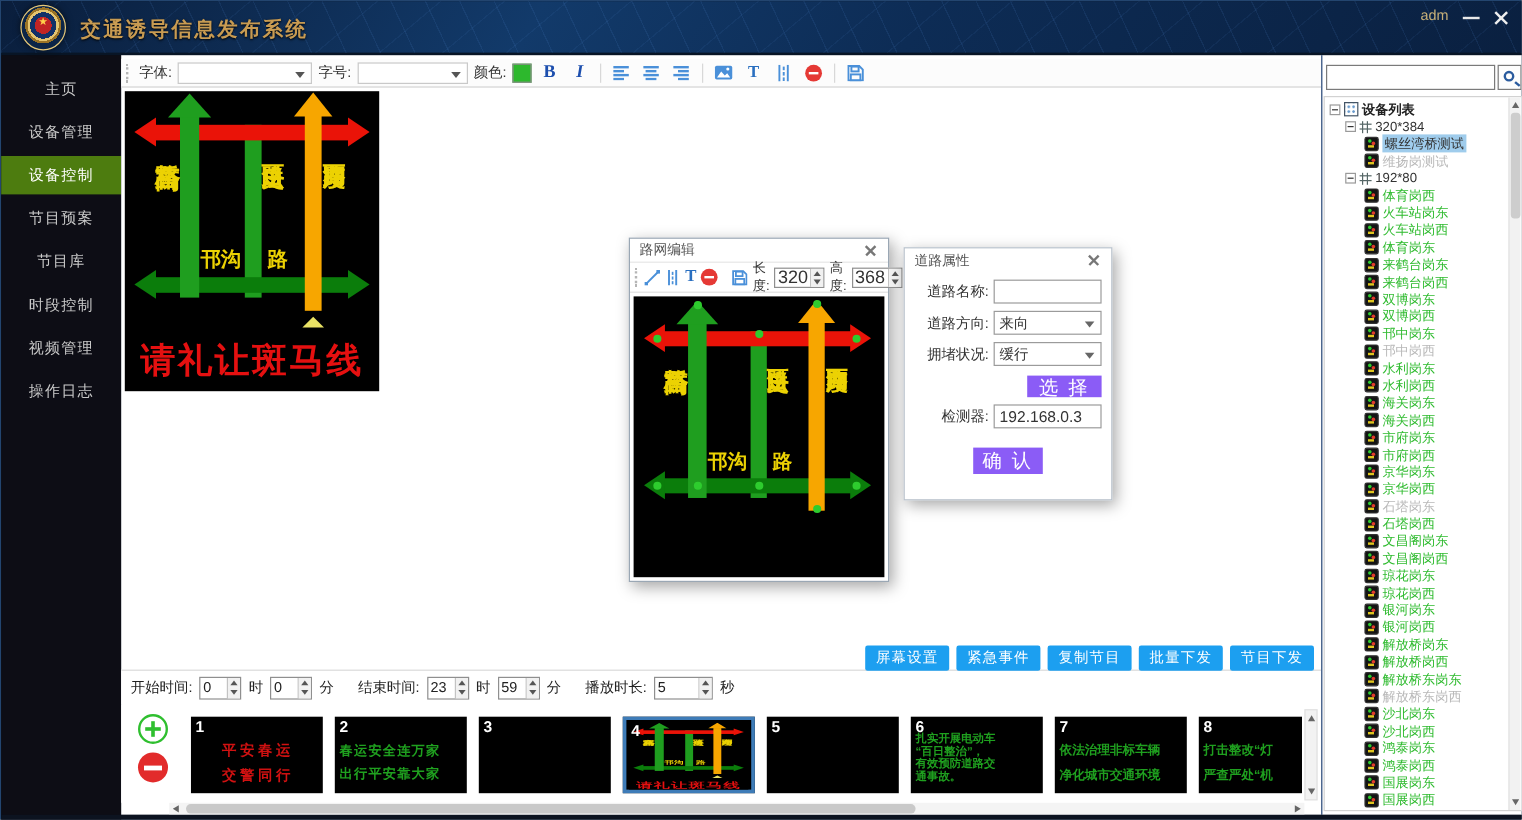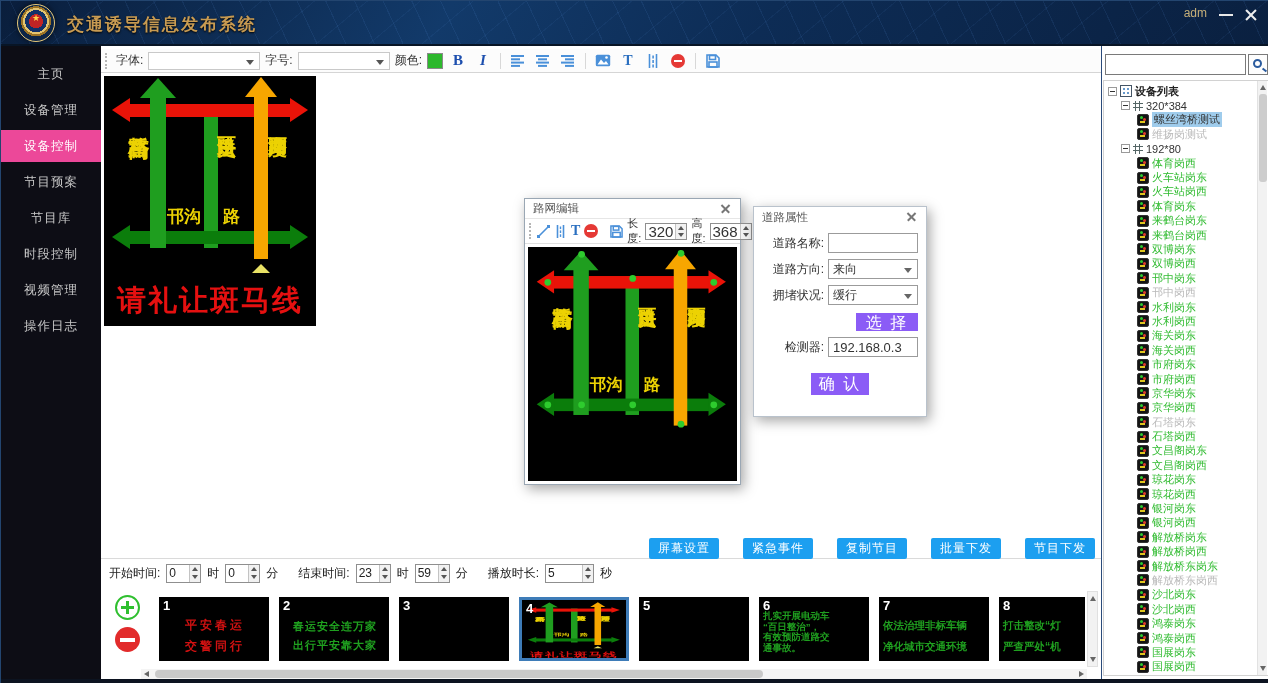--- a/index.html
+++ b/index.html
@@ -23,21 +23,21 @@
   .win-min{position:absolute;right:36px;top:13px;width:14px;height:2px;background:#e8e8e8;z-index:2;cursor:pointer}
   .win-close{position:absolute;right:10px;top:6px;width:16px;height:16px;z-index:2;cursor:pointer}
   .win-close::before,.win-close::after{content:'';position:absolute;left:1px;top:7px;width:14px;height:2px;background:#eee}
   .win-close::before{transform:rotate(45deg)}.win-close::after{transform:rotate(-45deg)}
 
   
   .sidebar{position:absolute;left:0;top:45px;width:100px;height:638px;background:#0d0d15}
   .side-menu{padding-top:12px}
   .side-item{height:32px;margin-bottom:4px;display:flex;align-items:center;justify-content:center;
     color:#c9c9c9;font-size:12.5px;letter-spacing:1px;cursor:pointer}
-  .side-item.active{background:#ec4899;color:#fff}
+  .side-item.active{background:#4d7c0f;color:#fff}
 
   
   .main{position:absolute;left:100px;top:45px;width:1000px;height:633px;background:#fff}
 
   .fmt-toolbar{position:absolute;left:0;top:3px;width:1000px;height:24px;background:#fcfcfc;
     border-bottom:1px solid #d5d5d5;display:flex;align-items:center;gap:5px;padding-left:4px;font-size:12px;color:#333}
   .grip{width:4px;height:16px;border-left:2px dotted #b5b5b5;margin-right:2px}
   .combo{position:relative;background:#fff;border:1px solid #c9c9c9;height:18px}
   .combo::after{content:'';position:absolute;right:5px;top:7px;border-left:4px solid transparent;border-right:4px solid transparent;border-top:5px solid #555}
   .combo.font{width:112px}.combo.size{width:92px}
@@ -90,21 +90,21 @@
   .psel::after{content:'';position:absolute;right:5px;top:8px;border-left:4px solid transparent;border-right:4px solid transparent;border-top:5px solid #666}
   .blue-btn{background:#8b5cf6;color:#fff;border:none;font-size:16px;letter-spacing:2px;cursor:pointer}
   .btn-select{display:block;margin:8px 8px 0 auto;width:62px;height:18px}
   .btn-confirm{display:block;margin:16px auto 0 auto;width:58px;height:22px}
 
   
   .controls{position:absolute;left:0;top:512px;width:1000px;height:29px;border-top:1px solid #dadada;
     display:flex;align-items:center;gap:6px;padding-left:8px;font-size:12px;color:#222;background:#fff}
   .controls .spin{height:19px}.controls .spin .val{font-size:12px;min-width:22px}
   .controls .wide .val{min-width:36px}
-  .action-btns{position:absolute;right:6px;top:492px;display:flex;gap:24px}
+  .action-btns{position:absolute;right:6px;top:492px;display:flex;gap:6px}
   .act-btn{height:21px;padding:0 9px;background:#1c9ff0;color:#fff;border:none;border-radius:2px;font-size:12px;cursor:pointer;letter-spacing:1px}
 
   
   .playlist{position:absolute;left:0;top:541px;width:1000px;height:82px;background:#fff}
   .circle-add{position:absolute;left:14px;top:8px;width:25px;height:25px;border-radius:50%;border:2px solid #2fbf2f;cursor:pointer;position:absolute}
   .circle-add::before{content:'';position:absolute;left:4px;top:9px;width:13px;height:3px;background:#2fbf2f}
   .circle-add::after{content:'';position:absolute;left:9px;top:4px;width:3px;height:13px;background:#2fbf2f}
   .circle-del{position:absolute;left:14px;top:40px;width:25px;height:25px;border-radius:50%;background:#e22b2b;cursor:pointer}
   .circle-del::before{content:'';position:absolute;left:5px;top:11px;width:15px;height:3.5px;background:#fff}
   .strip{position:absolute;left:58px;top:10px;width:926px;height:66px;display:flex;gap:10px;overflow:hidden}
@@ -479,21 +479,21 @@
       <div class="strip">
           <div class="thumb">
             <div class="thumb-num">1</div>
             <div class="thumb-body lg" style="color: rgb(208, 17, 17);">
               <div>平安春运</div>
               <div>交警同行</div>
             </div>
           </div>
           <div class="thumb">
             <div class="thumb-num">2</div>
-            <div class="thumb-body md" style="color: rgb(31, 160, 31); text-align: center;">
+            <div class="thumb-body md" style="color: rgb(31, 160, 31);">
               <div>春运安全连万家</div>
               <div>出行平安靠大家</div>
             </div>
           </div>
           <div class="thumb">
             <div class="thumb-num">3</div>
           </div>
           <div class="thumb sel">
             <div class="thumb-num">4</div>
             <div class="thumb-sign">

